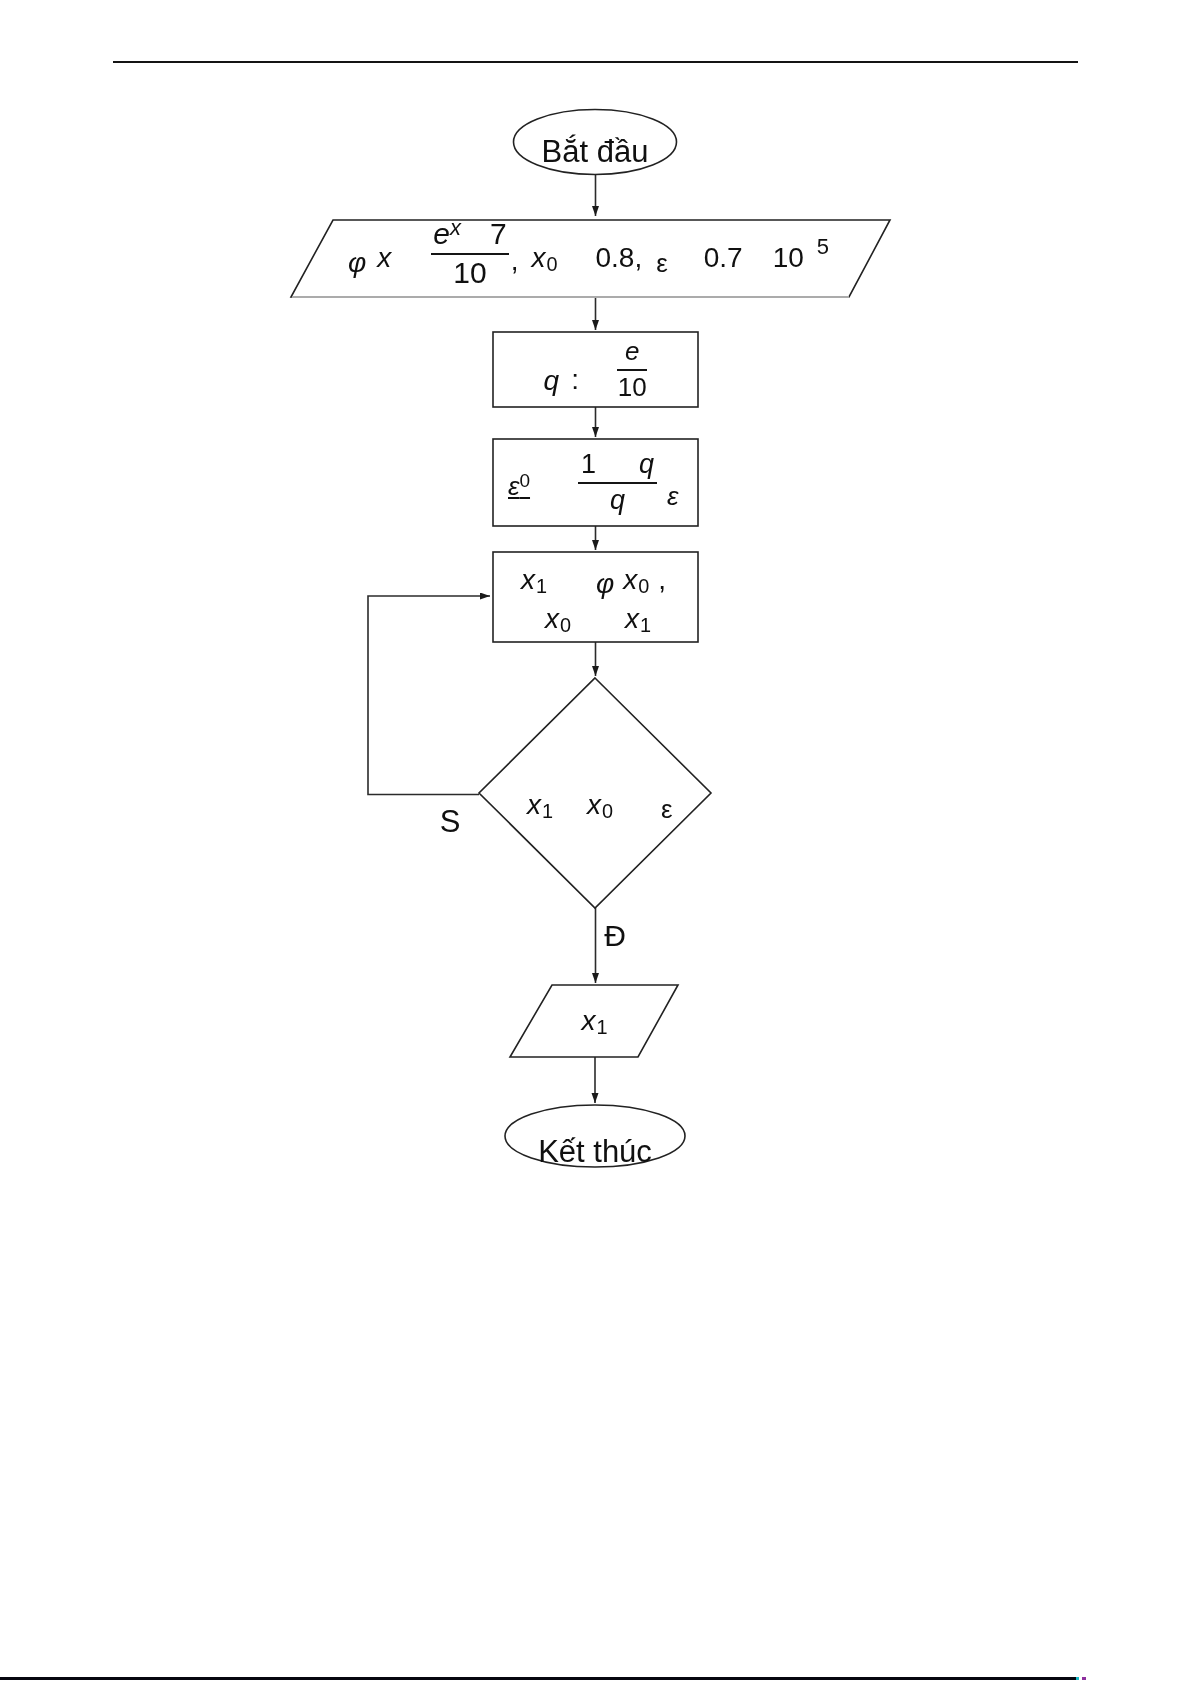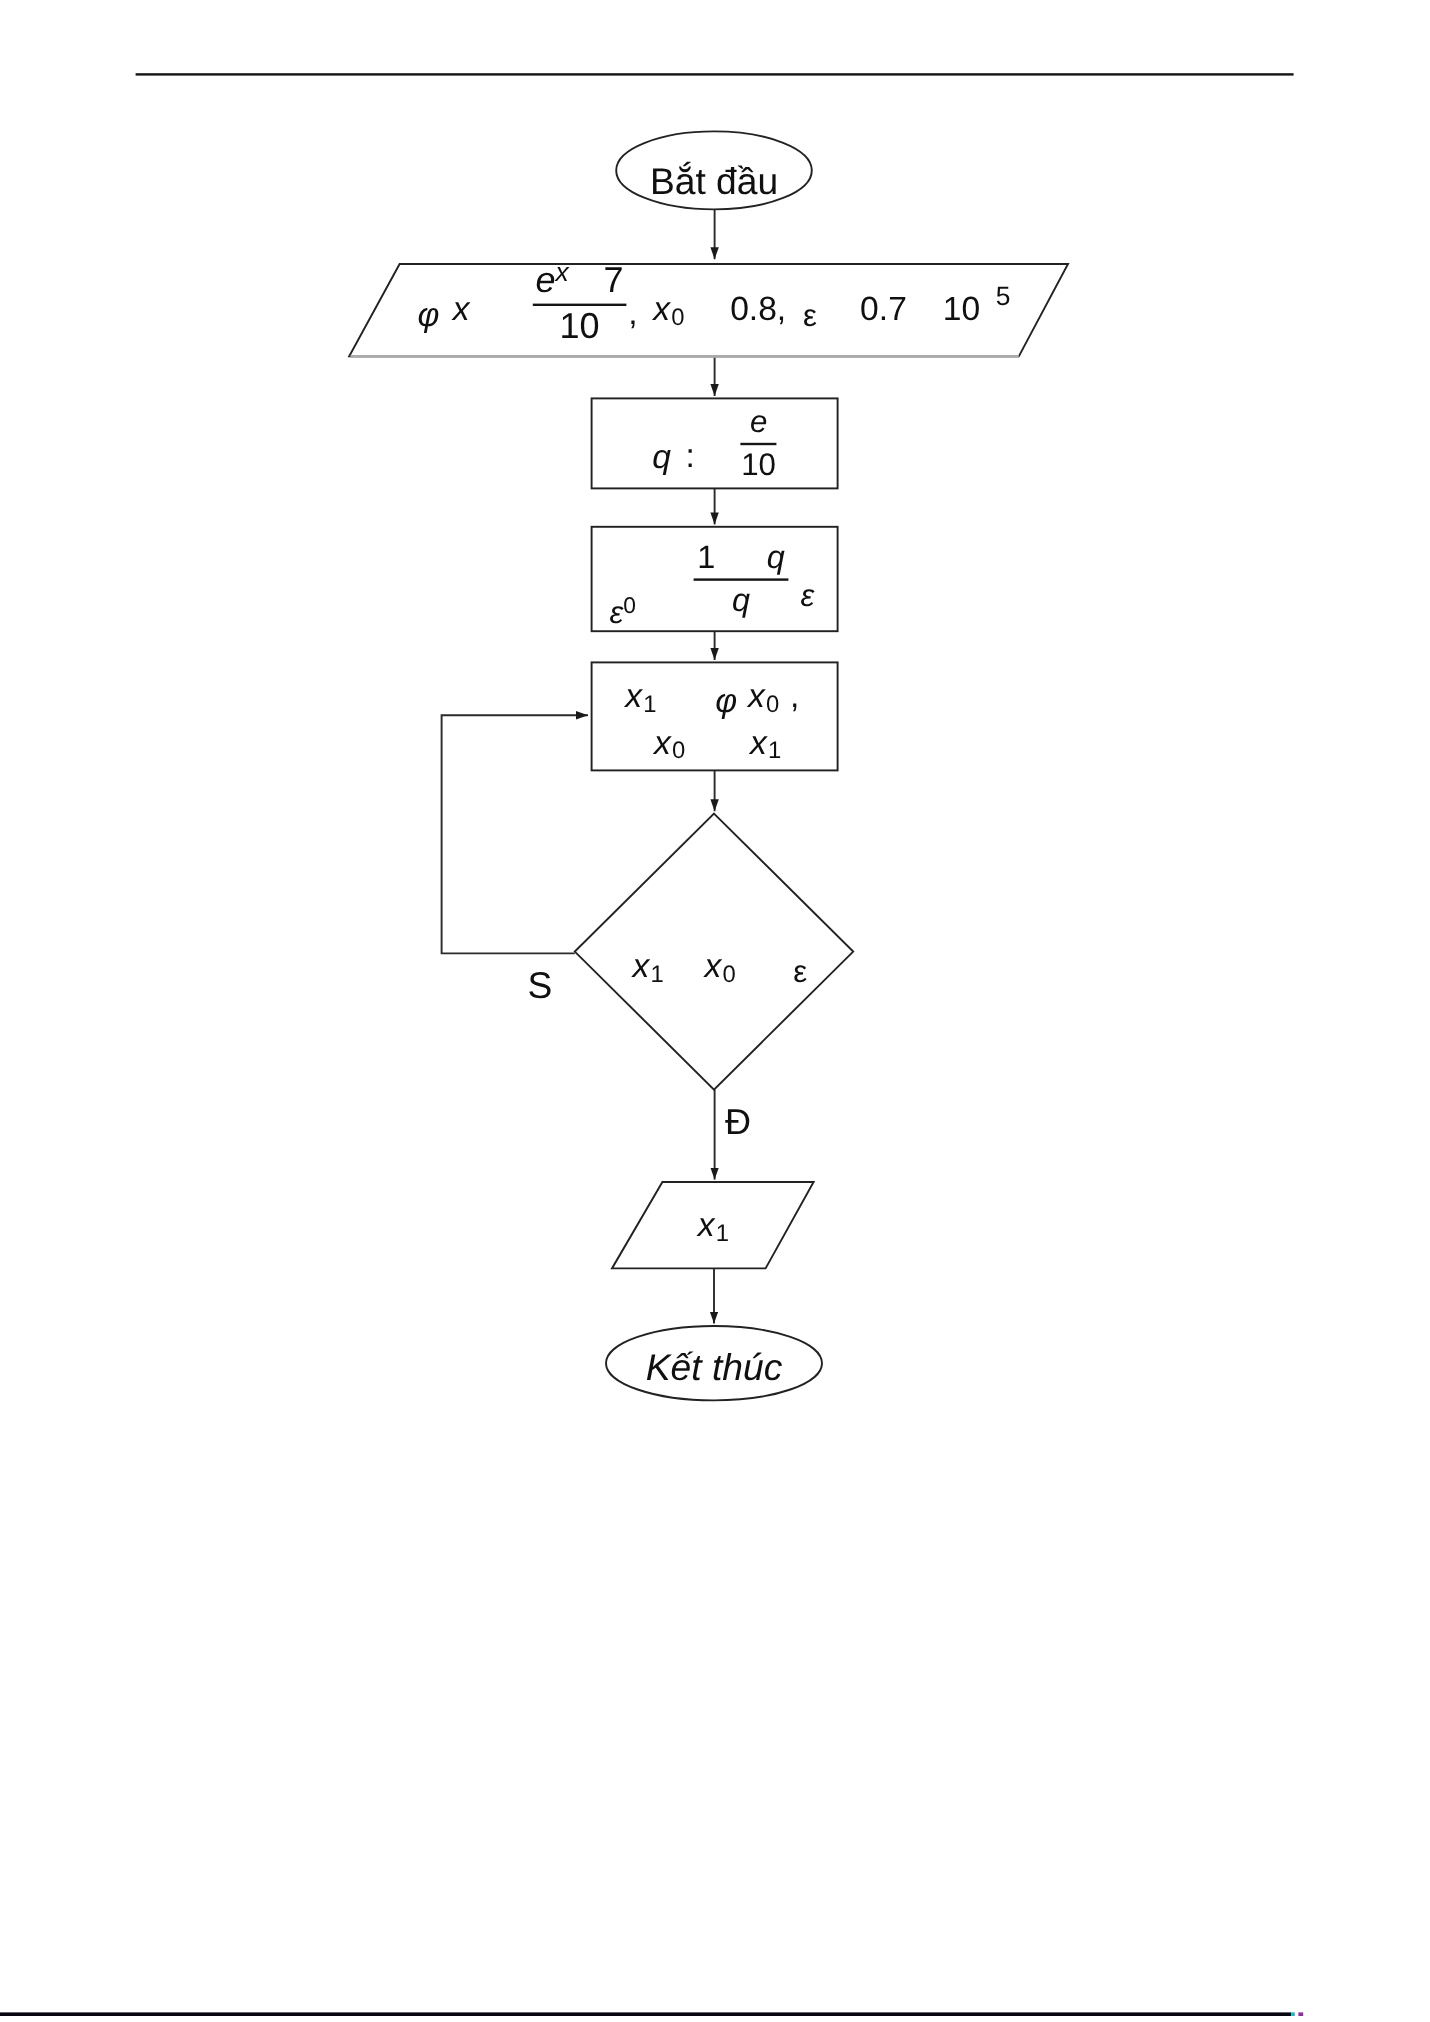--- a/index.html
+++ b/index.html
@@ -51,21 +51,21 @@
   <line x1="292" y1="297" x2="849" y2="297" stroke="#ababab" stroke-width="2.2"></line>
 </svg>
 
 <div class="lbl" style="left:513px;top:111px;width:164px;height:63px;font-size:31px;">
     <span class="rel" style="top:9px;">Bắt đầu</span>
   </div>
 
 <div class="row" style="left:333px;top:221px;width:545px;height:74px;font-size:28px;">
   <span class="i rel" style="margin-left:15px;top:5px;">φ</span>
   <span class="i" style="margin-left:11px;">x</span>
-  <span class="frac rel" style="margin-left:53px;top:-5px;font-size:30px;">
+  <span class="frac rel" style="margin-left:40px;top:-5px;font-size:30px;">
     <span class="fn" style="padding:0 2px 2px 2px;">
       <span><span class="i">e</span><span class="i" style="font-size:22px;position:relative;top:-9px;">x</span></span>
       <span style="margin-left:29px;">7</span>
     </span>
     <span class="fb"></span>
     <span class="fd" style="padding-top:1px;">10</span>
   </span>
   <span class="rel" style="margin-left:2px;top:3px;">,</span>
   <span style="margin-left:13px;"><span class="i">x</span><span class="sb">0</span></span>
   <span style="margin-left:38px;">0.8,</span>
@@ -81,21 +81,21 @@
   <span class="frac" style="margin-left:38px;font-size:26px;">
     <span class="fn" style="padding:0 8px 2px 8px;">
         <span class="i">e</span>
       </span>
     <span class="fb"></span>
     <span class="fd" style="padding-top:1px;">10</span>
   </span>
 </div>
 
 <div class="row" style="left:493px;top:439px;width:205px;height:87px;font-size:27px;">
-  <span class="rel" style="margin-left:15px;top:28px;"><span class="i" style="font-size:26px;">ε</span><span style="font-size:19px;position:relative;top:-8px;">0</span></span>
+  <span class="rel" style="margin-left:15px;top:4px;text-decoration:underline;"><span class="i" style="font-size:26px;">ε</span><span style="font-size:19px;position:relative;top:-8px;">0</span></span>
   <span class="frac" style="margin-left:48px;">
     <span class="fn" style="padding:0 3px 2px 3px;">
       <span>1</span>
       <span class="i" style="margin-left:43px;">q</span>
     </span>
     <span class="fb"></span>
     <span class="fd i" style="padding-top:1px;">q</span>
   </span>
   <span class="i rel" style="margin-left:10px;top:14px;font-size:26px;">ε</span>
 </div>
@@ -124,18 +124,18 @@
   </div>
 <div class="lbl" style="left:602px;top:920px;width:26px;height:32px;font-size:30px;">
     <span>Đ</span>
   </div>
 
 <div class="lbl" style="left:531px;top:985px;width:127px;height:72px;font-size:28px;">
   <span><span class="i">x</span><span class="sb">1</span></span>
 </div>
 
 <div class="lbl" style="left:505px;top:1105px;width:180px;height:62px;font-size:31px;">
-    <span class="rel" style="top:4px;font-style:italic;">Kết thúc</span>
+    <span class="rel" style="top:16px;">Kết thúc</span>
   </div>
 
 <div class="rule" style="left:0;top:1677px;width:1076px;height:2.6px;background:#06060f;"></div>
 <div class="rule" style="left:1076px;top:1677px;width:3px;height:2.6px;background:#18b9c6;"></div>
 <div class="rule" style="left:1082px;top:1677px;width:4px;height:2.6px;background:#8d2f9e;"></div>
 
 </body></html>

